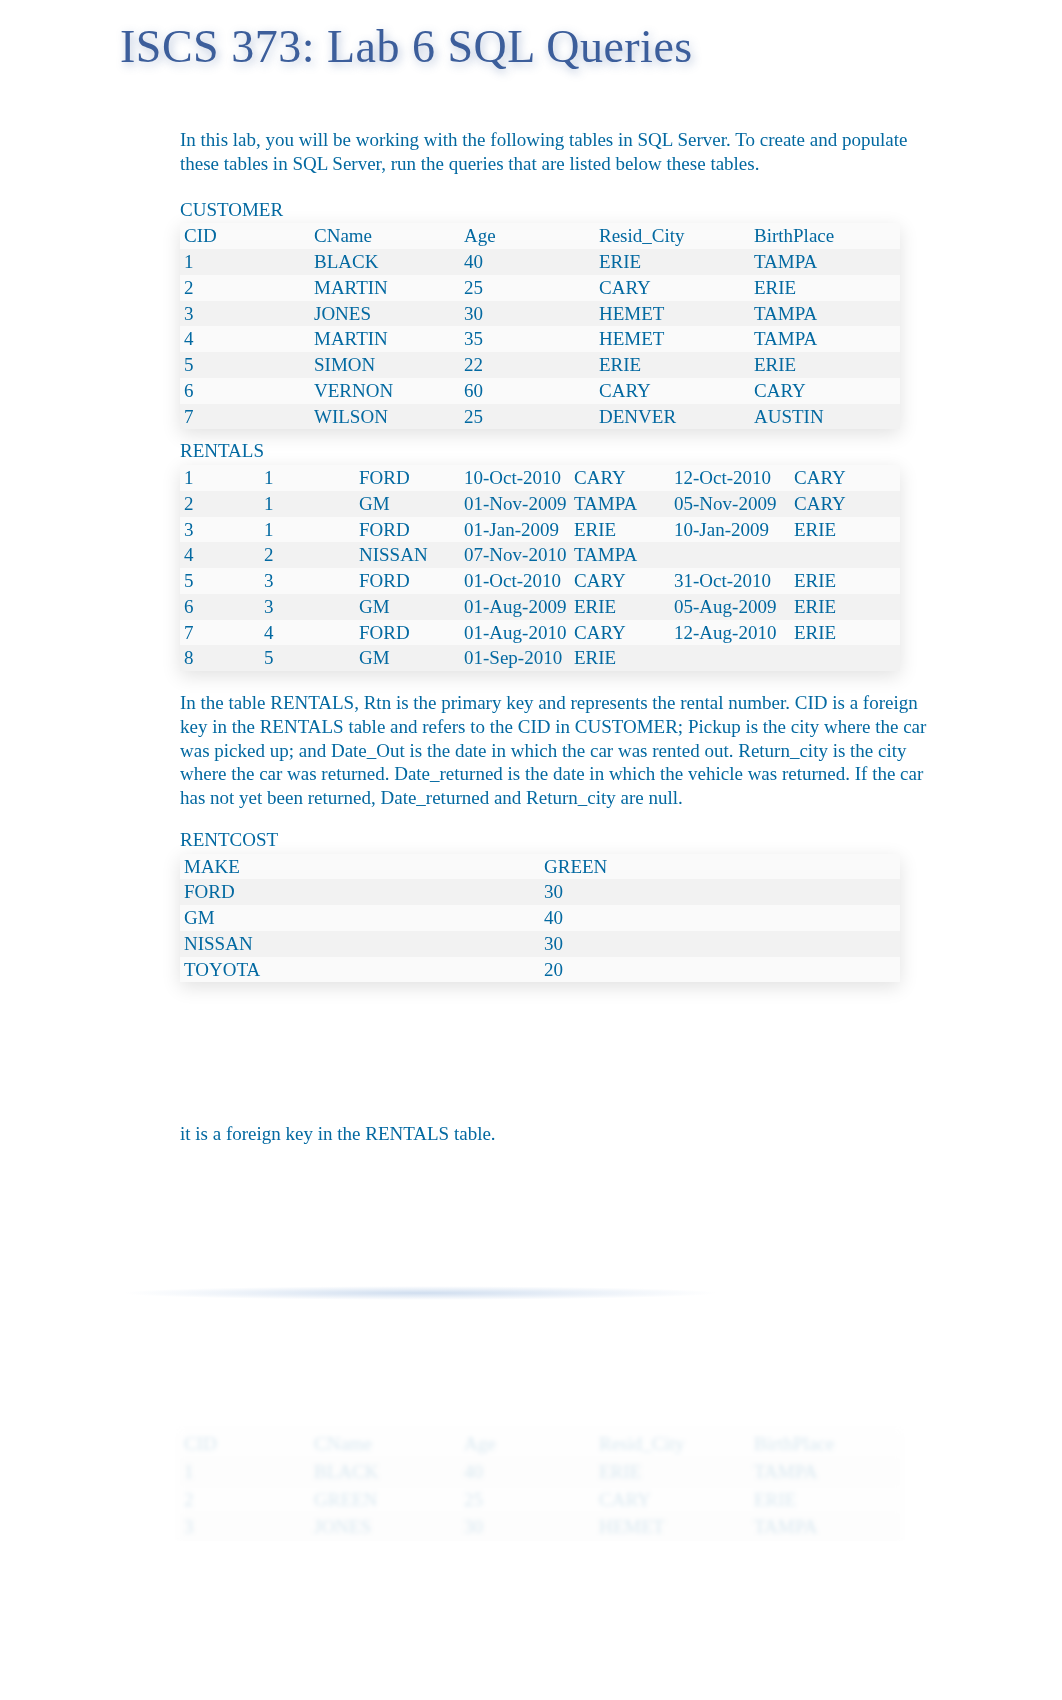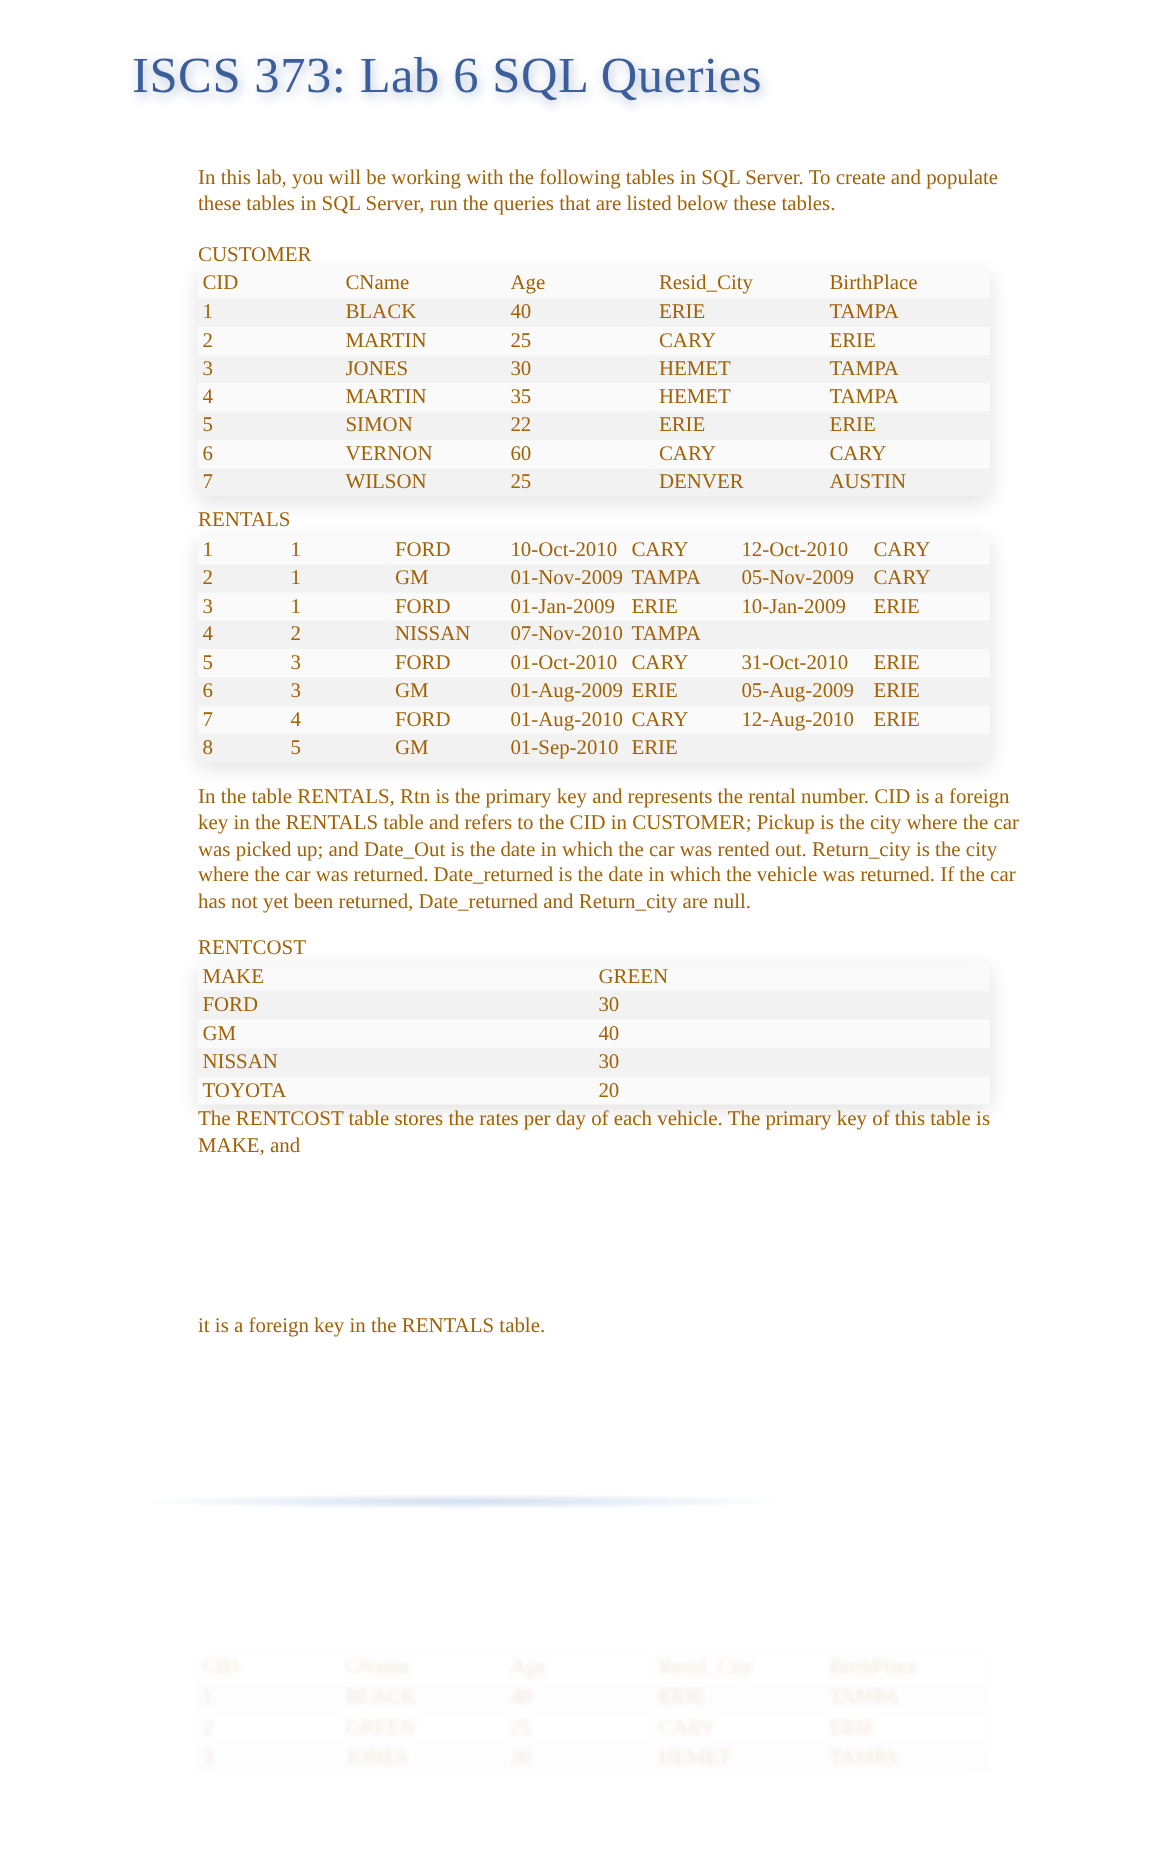--- a/index.html
+++ b/index.html
@@ -9,36 +9,35 @@
     }
     body {
       font-family: "Times New Roman", Times, serif;
       background: #ffffff;
       width: 1062px;
       margin: 0 auto;
       padding: 0;
     }
     .page {
       padding: 20px 2px 0 0;
-      margin-top: 22px;
     }
     .title {
       font-size: 46px;
       color: #3c5e9b;
       font-weight: normal;
       margin-left: 120px;
       text-shadow: 2px 3px 10px rgba(60, 94, 155, 0.4);
       letter-spacing: 0.5px;
     }
     .content {
       margin-left: 180px;
       margin-right: 120px;
       margin-top: 55px;
       font-size: 19px;
-      color: #a16207;
+      color: #0369a1;
       line-height: 1.25;
       font-family: Liberation Serif, serif;
     }
     .para {
       margin-bottom: 22px;
     }
     .table-label {
       margin-bottom: 2px;
       margin-top: 10px;
     }
@@ -277,21 +276,20 @@
       <tr>
             <td>NISSAN</td>
             <td>30</td>
           </tr>
       <tr>
             <td>TOYOTA</td>
             <td>20</td>
           </tr>
     </tbody>
       </table>
-    <p>The RENTCOST table stores the rates per day of each vehicle.  The primary key of this table is MAKE, and</p>
 
     <p class="below-note">it is a foreign key in the RENTALS table.</p>
   </div>
 
   <div class="hr-shadow"></div>
 
   <div class="content">
     <table class="ghost-table customer-table">
       <tbody>
           <tr>

